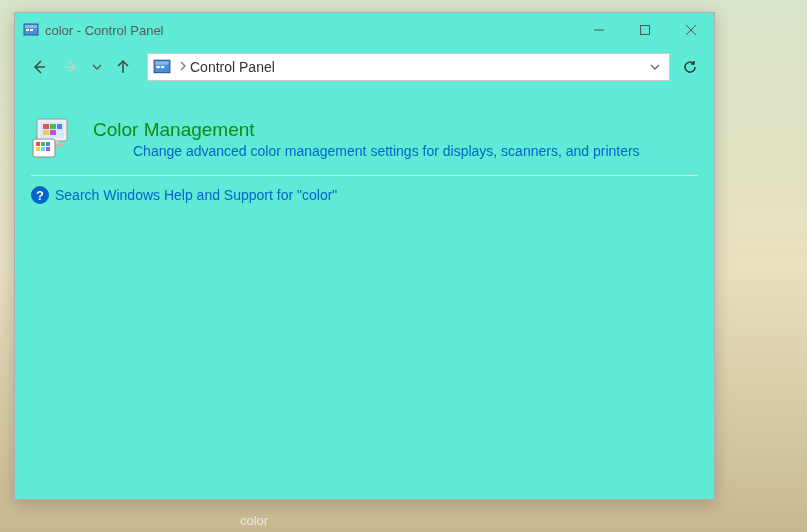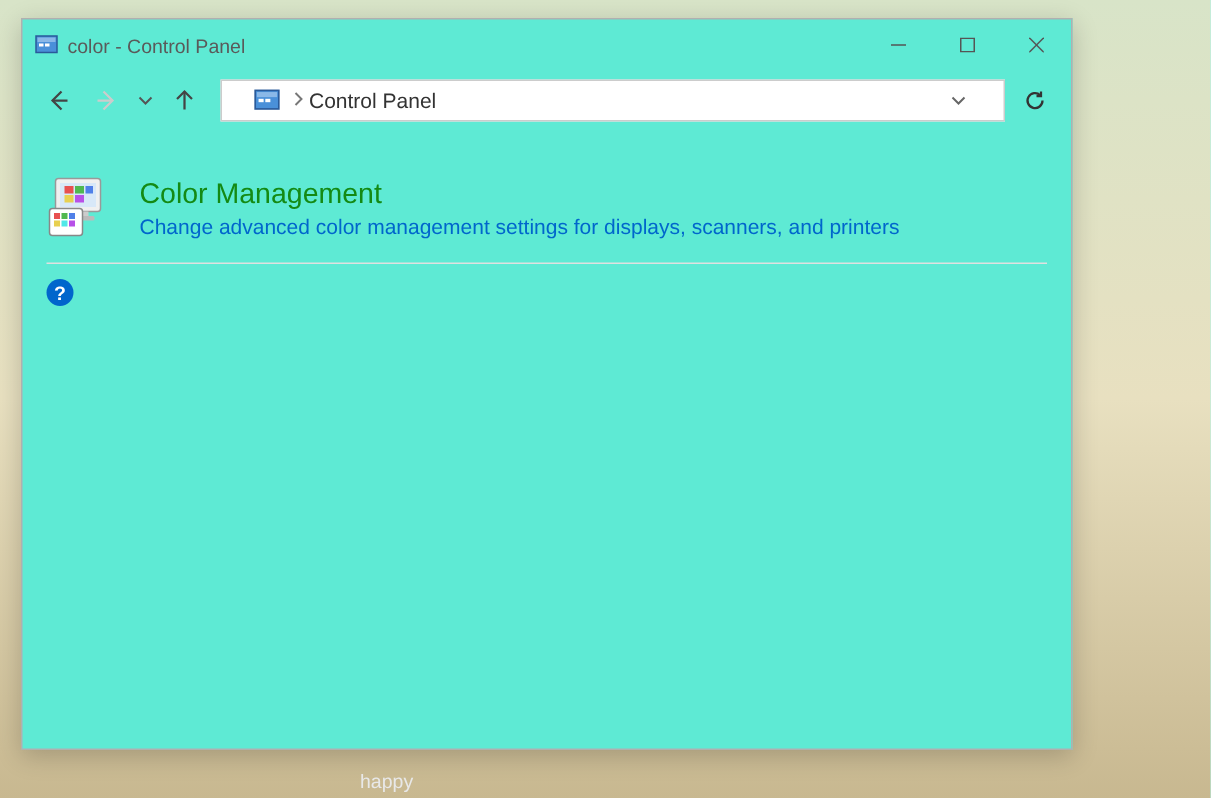--- a/index.html
+++ b/index.html
@@ -73,21 +73,21 @@
     align-items: center;
     justify-content: center;
     color: #555;
   }
   .address-bar {
     flex: 1;
     height: 28px;
     border: 1px solid #cccccc;
     display: flex;
     align-items: center;
-    padding: 0 20px;
+    padding: 0 4px;
     margin-left: 6px;
     background: #fff;
   }
   .address-icon {
     width: 20px;
     height: 20px;
     display: inline-flex;
     align-items: center;
     justify-content: center;
     margin-right: 4px;
@@ -156,20 +156,21 @@
   .result-title {
     color: #148a14;
     font-size: 19px;
     font-weight: 400;
     margin-bottom: 2px;
   }
   .result-desc {
     color: #0066cc;
     font-size: 14px;
     cursor: pointer;
+    margin-left: 40px;
   }
   .divider {
     border: none;
     border-top: 1px solid #e0e0e0;
     margin: 0 0 10px 0;
   }
   .help-row {
     display: flex;
     align-items: center;
     gap: 6px;
@@ -317,18 +318,19 @@
       <div>
         <div class="result-title">Color Management</div>
         <div class="result-desc">Change advanced color management settings for displays, scanners, and printers</div>
       </div>
     </div>
 
     <hr class="divider">
 
     <div class="help-row">
       <div class="help-icon">?</div>
+      <span class="help-link">Search Windows Help and Support for "color"</span>
     </div>
   </div>
 
 </div>
 
-<div class="stray-text">happy</div>
+<div class="stray-text">color</div>
 
 </body></html>

